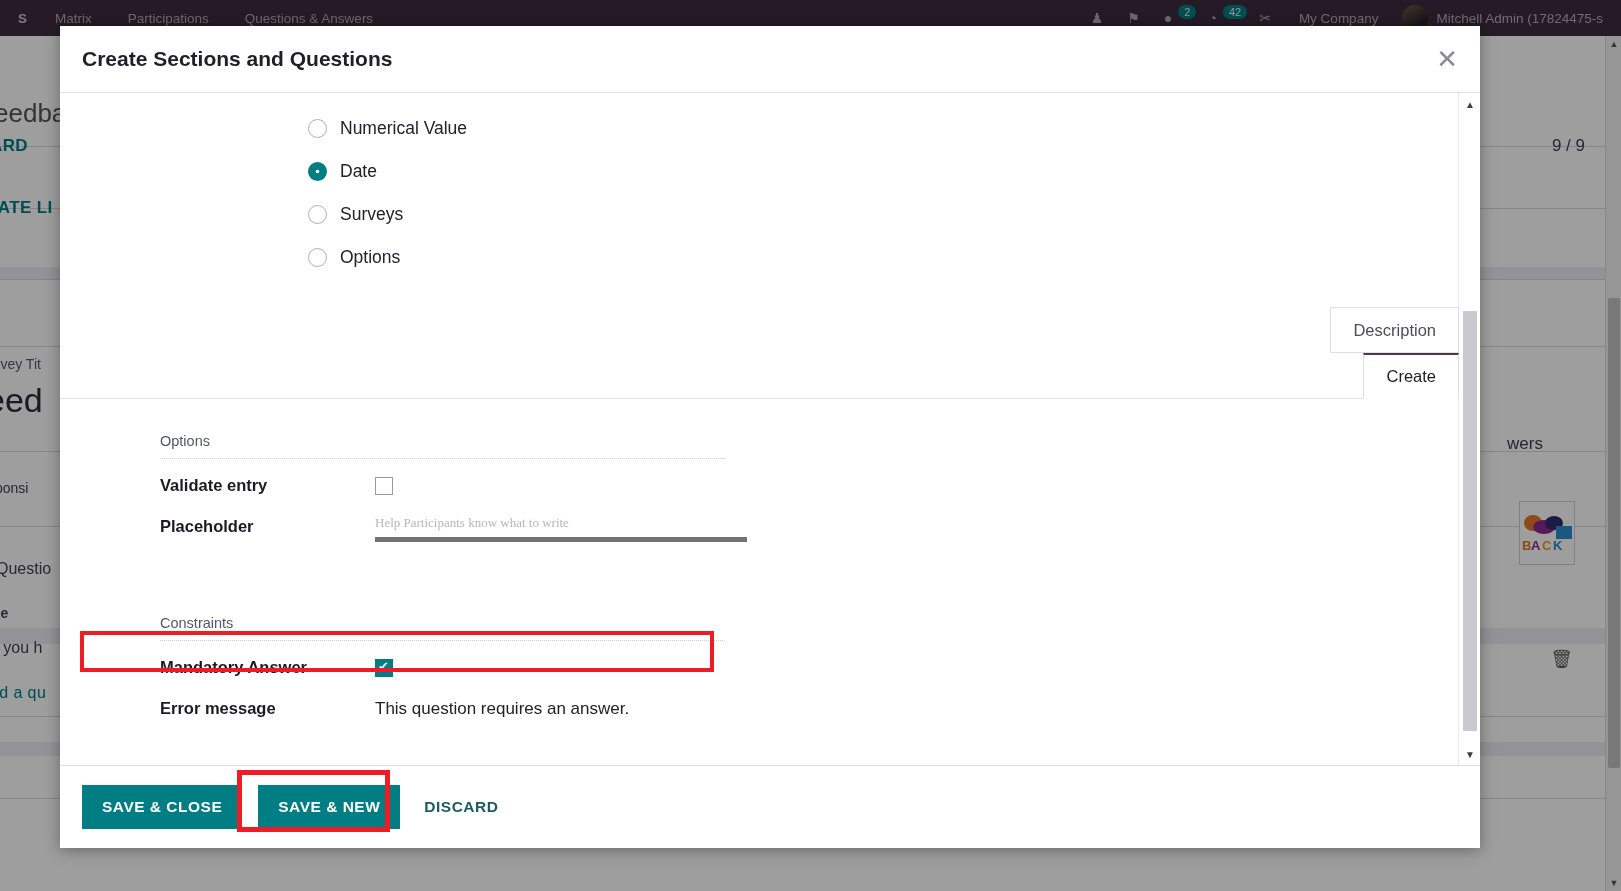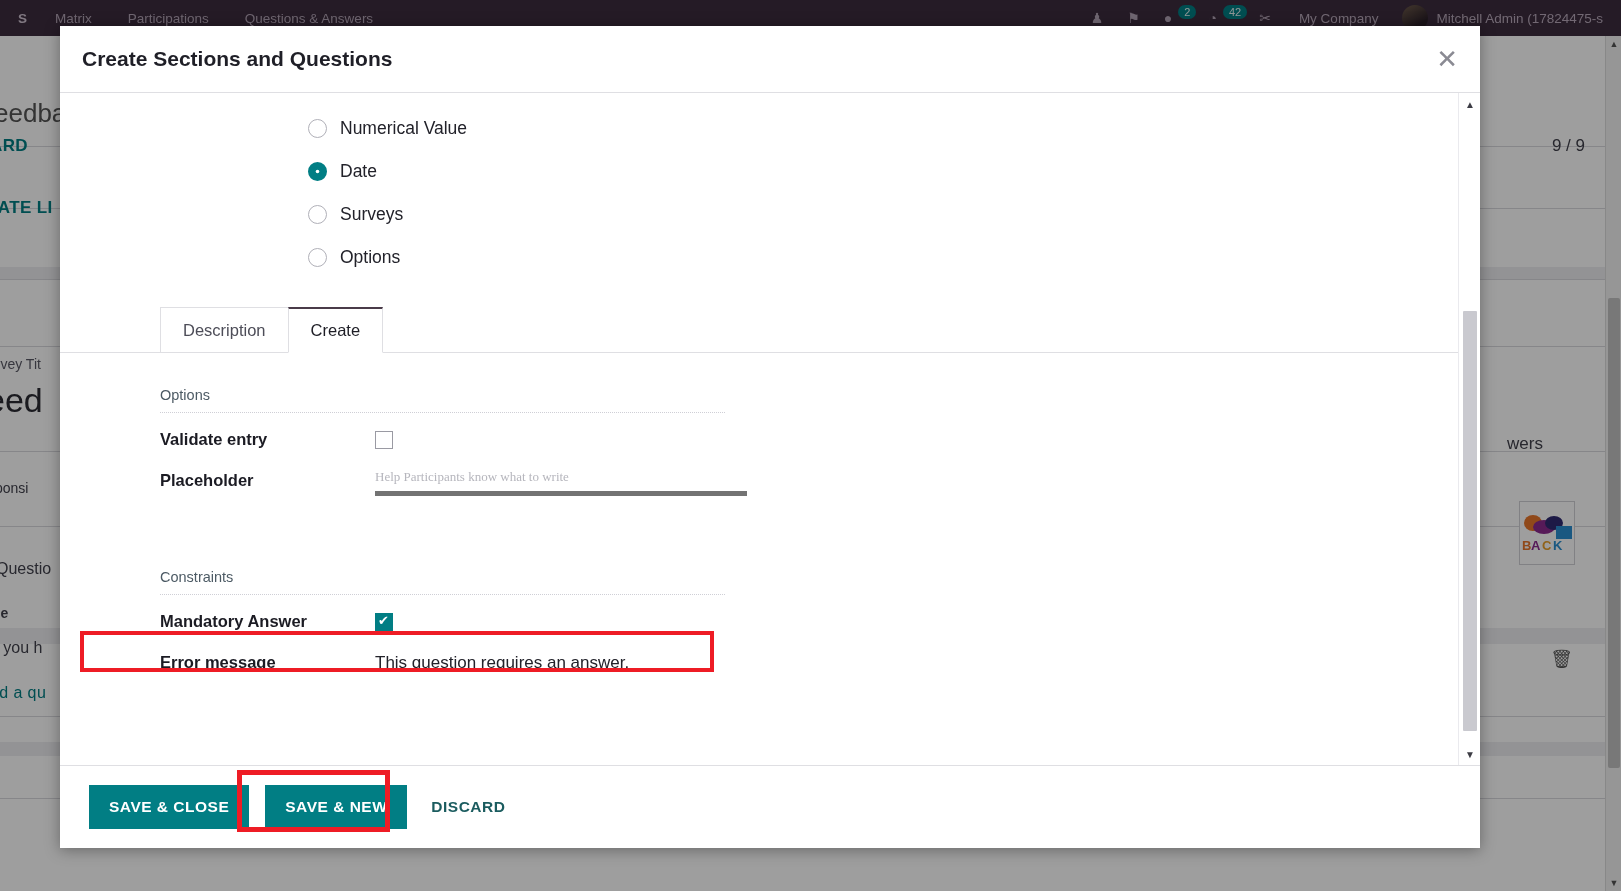--- a/index.html
+++ b/index.html
@@ -148,20 +148,21 @@
     border-radius: 50%; background: #ffffff;
     transform: scale(.40);
   }
   .radio-label { font-size: 17.5px; color: #22222a; }
 
   
   .tabs {
     margin: 28px 0 0 100px;
     display: flex; align-items: flex-end;
     position: relative;
+    flex-direction: column;
   }
   .tabs::after {
     content:""; position:absolute; left:-100px; right:0; bottom:0;
     height:1px; background:#dfdfe3; z-index:0;
   }
   .tab {
     position: relative; z-index: 1;
     padding: 13px 22px 12px 22px;
     font-size: 16.5px; color: #4d4d58;
     border: 1px solid #dfdfe3;
@@ -239,21 +240,21 @@
   .hl-savenew {
     position: absolute; left: 237px; top: 770px;
     width: 153px; height: 62px;
     border: 5px solid #ee1c25; pointer-events: none;
   }
 
   
   .modal-footer {
     flex: 0 0 82px; height: 82px;
     display: flex; align-items: center;
-    padding-left: 29px;
+    padding-left: 22px;
   }
   .btn {
     font-size: 15.5px; font-weight: 700; letter-spacing: .5px;
     cursor: pointer; border: none; font-family: "Liberation Sans", sans-serif;
   }
   .btn-primary {
     background: #017e84; color: #ffffff;
     padding: 13px 20px; margin-right: 16px;
   }
   .btn-link {

